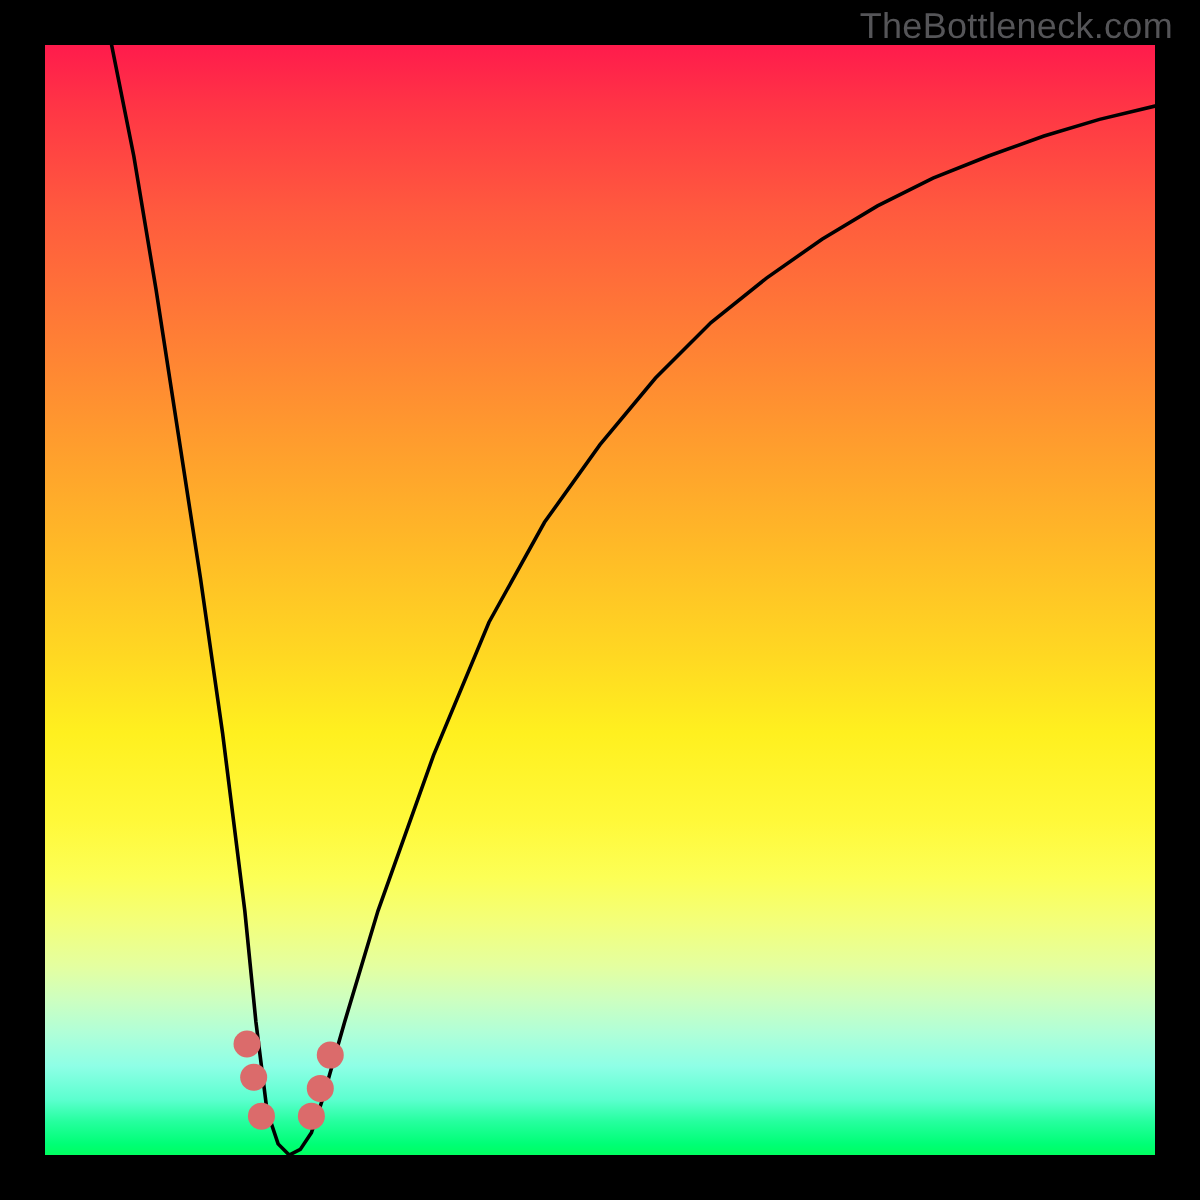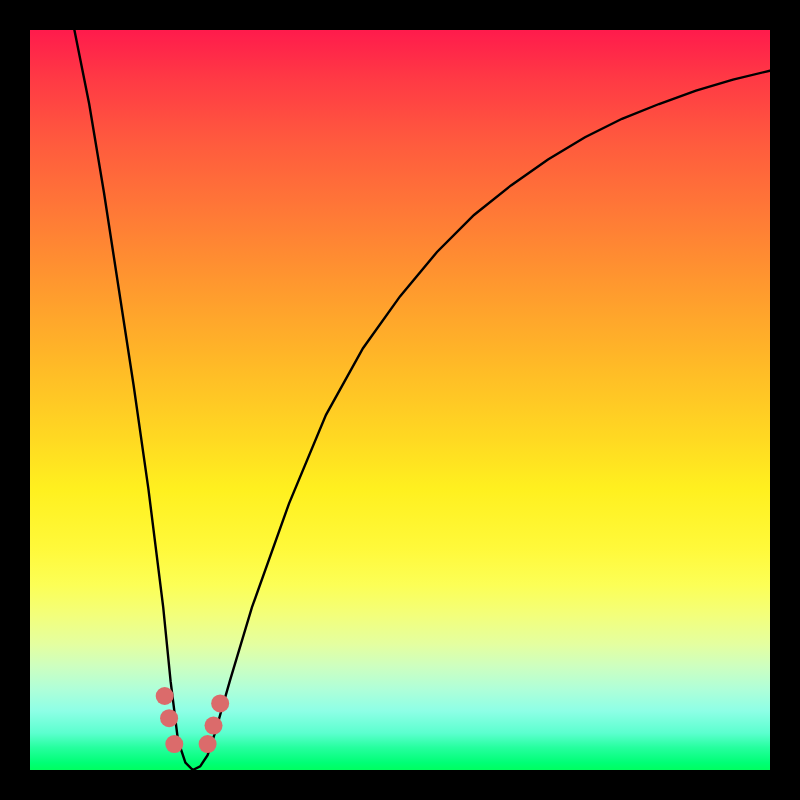--- a/index.html
+++ b/index.html
@@ -56,20 +56,21 @@
     position: absolute;
     inset: 0;
     width: 100%;
     height: 100%;
   }
 </style>
 </head>
 <body>
 
 <div class="outer">
+  <div class="watermark">TheBottleneck.com</div>
   <div class="plot">
     <div class="gradient"></div>
     <svg class="curve" viewBox="0 0 740 740" preserveAspectRatio="none">
       <path fill="none" stroke="#000000" stroke-width="2.4" stroke-linecap="round" d="M44.40 0.00 L59.20 74.00 L74.00 162.80 L88.80 259.00 L103.60 355.20 L118.40 458.80 L133.20 577.20 L140.60 651.20 L148.00 710.40 L155.40 732.60 L162.80 740.00 L170.20 736.30 L177.60 725.20 L185.00 703.00 L199.80 651.20 L222.00 577.20 L259.00 473.60 L296.00 384.80 L333.00 318.20 L370.00 266.40 L407.00 222.00 L444.00 185.00 L481.00 155.40 L518.00 129.50 L555.00 107.30 L592.00 88.80 L629.00 74.00 L666.00 60.68 L703.00 49.58 L740.00 40.70"></path>
       <g>
           <circle cx="134.68" cy="666.00" r="9" fill="#db6b6b"></circle>
           <circle cx="139.12" cy="688.20" r="9" fill="#db6b6b"></circle>
           <circle cx="144.30" cy="714.10" r="9" fill="#db6b6b"></circle>
           <circle cx="177.60" cy="714.10" r="9" fill="#db6b6b"></circle>
           <circle cx="183.52" cy="695.60" r="9" fill="#db6b6b"></circle>

